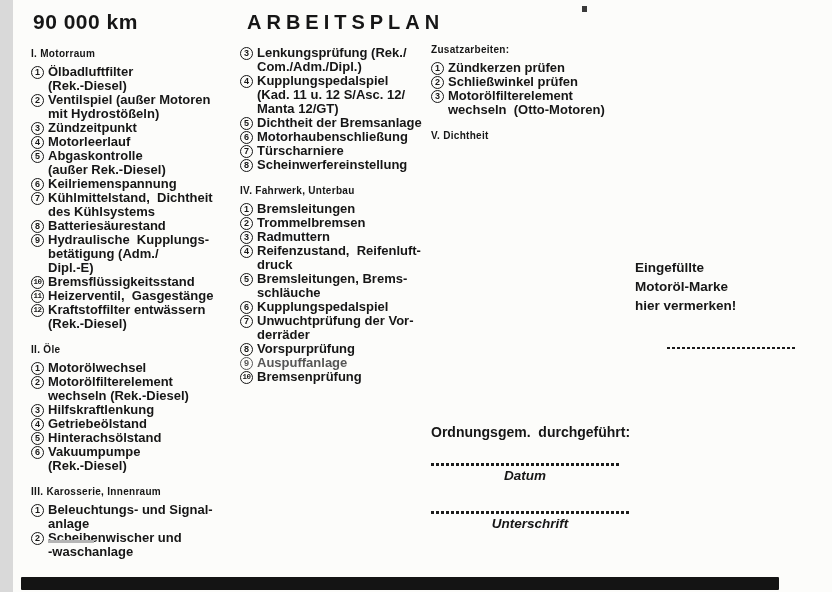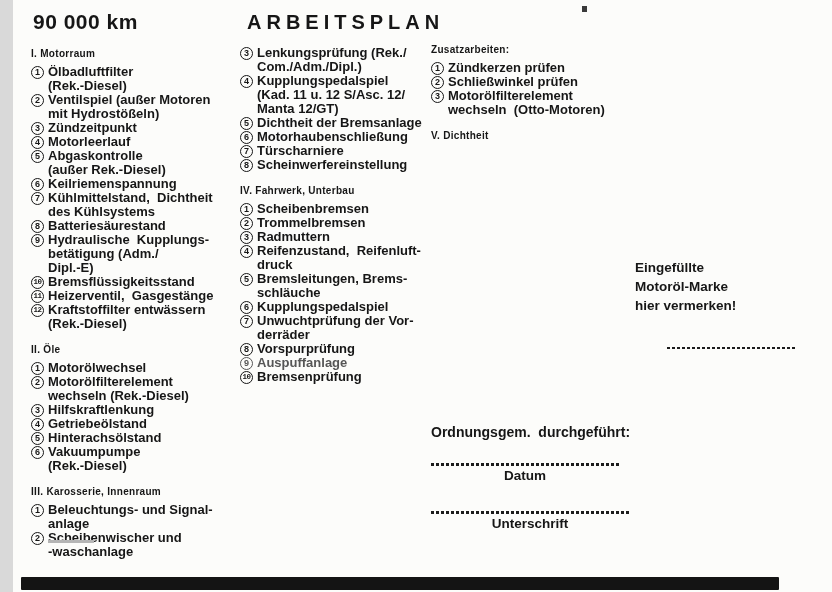--- a/index.html
+++ b/index.html
@@ -25,21 +25,21 @@
   .num.small{font-size:7.5px;letter-spacing:-.5px;font-family:Liberation Mono, monospace;}
   .line{white-space:pre-wrap;}
   .faded{color:#565656;}
   .faded .num{border-color:#565656;}
   .sig-title{position:absolute;left:418px;top:424px;font-size:14px;white-space:pre-wrap;}
   .dash{position:absolute;height:3px;
     background:repeating-linear-gradient(90deg,#1c1c1c 0 3px,transparent 3px 5px);}
   .dash-date{left:418px;top:463px;width:188px;}
   .dash-sign{left:418px;top:511px;width:198px;}
   .dash-note{left:654px;top:347px;width:128px;height:2px;}
-  .sig-label{position:absolute;font-size:13.5px;text-align:center;}
+  .sig-label{position:absolute;font-size:13.5px;text-align:center;font-style:italic;}
   .lbl-date{left:418px;top:468px;width:188px;}
   .lbl-sign{left:418px;top:516px;width:198px;}
   .oil-note{position:absolute;left:622px;top:258px;width:205px;
     font-size:13.5px;line-height:19px;text-align:left;}
   .bottom-bar{position:absolute;left:8px;top:577px;width:758px;height:13px;
     background:#141414;border-radius:1px;}
   .speck-top{position:absolute;left:569px;top:6px;width:5px;height:6px;background:#3a3a3a;}
   .smudge{position:absolute;left:35px;top:540px;width:46px;height:3px;background:#b5b5b5;}
 </style>
 </head>
@@ -231,21 +231,21 @@
           <div class="item-text">
             <div class="line">Scheinwerfereinstellung</div>
           </div>
         </div>
       </div>
       <div class="section">
         <div class="sec-heading">IV. Fahrwerk, Unterbau</div>
         <div class="item">
           <span class="num">1</span>
           <div class="item-text">
-            <div class="line">Scheibenbremsen</div>
+            <div class="line">Bremsleitungen</div>
           </div>
         </div>
         <div class="item">
           <span class="num">2</span>
           <div class="item-text">
             <div class="line">Trommelbremsen</div>
           </div>
         </div>
         <div class="item">
           <span class="num">3</span>

